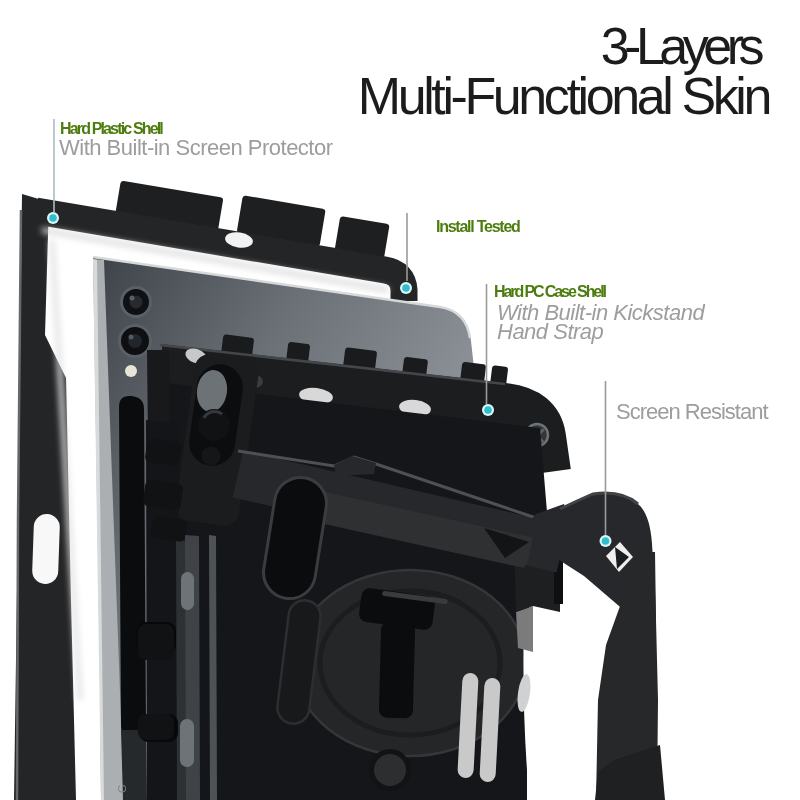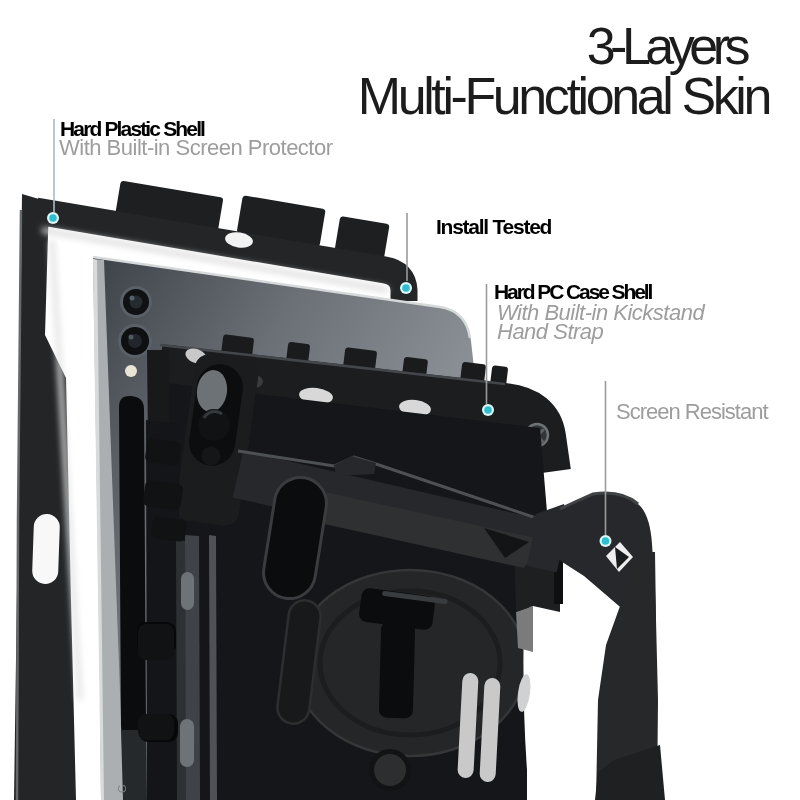--- a/index.html
+++ b/index.html
@@ -1,23 +1,23 @@
 <!DOCTYPE html>
 <html><head>
 <meta charset="utf-8">
 <style>
 html,body{margin:0;padding:0;background:#fff;}
 *{box-sizing:border-box;}
 body{font-family:"Liberation Sans",sans-serif;}
 .wrap{position:relative;width:800px;height:800px;overflow:hidden;background:#fff;}
 svg{position:absolute;left:0;top:0;}
 .title{position:absolute;right:31px;top:21px;text-align:right;color:#1c1c1c;font-size:52px;line-height:50px;font-weight:400;}
-.t1{letter-spacing:-5.5px;margin-right:24px;}
+.t1{letter-spacing:-5.5px;margin-right:10px;}
 .t2{letter-spacing:-3.4px;}
-.lbl{position:absolute;color:#000000;font-weight:bold;font-size:21px;line-height:22px;}
+.lbl{position:absolute;color:#4d7c0f;font-weight:bold;font-size:16px;line-height:22px;}
 .sub{position:absolute;color:#9d9d9d;font-weight:400;font-size:22px;line-height:18.5px;letter-spacing:-0.5px;}
 </style>
 </head>
 <body>
 <div class="wrap">
 <svg width="800" height="800" viewBox="0 0 800 800">
 <defs>
   <filter id="soft" x="-30%" y="-30%" width="160%" height="160%">
           <feGaussianBlur stdDeviation="3"></feGaussianBlur>
         </filter>

